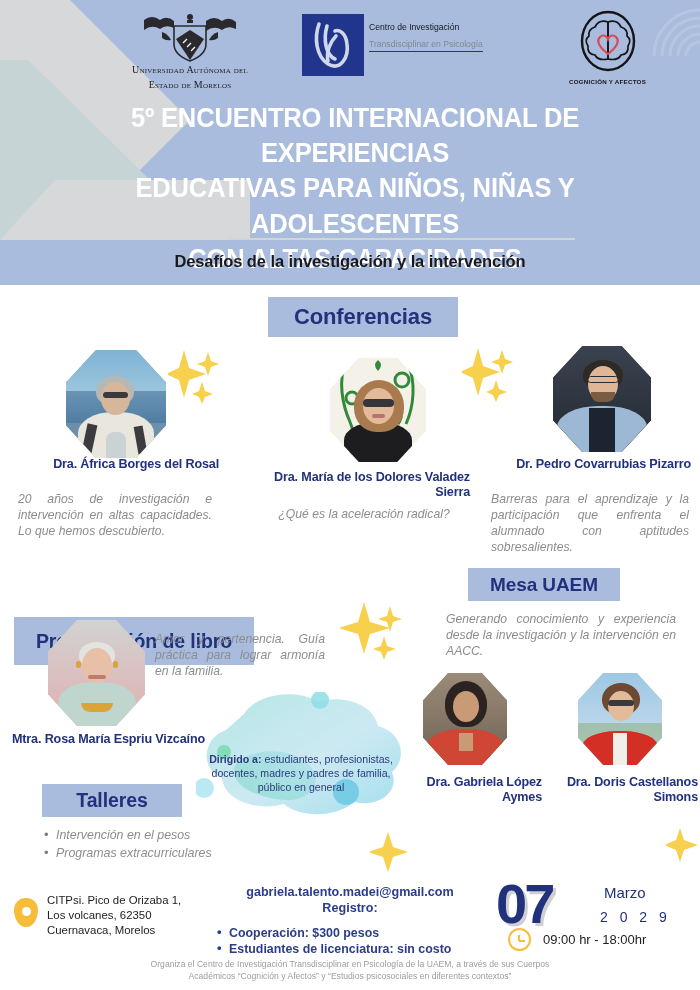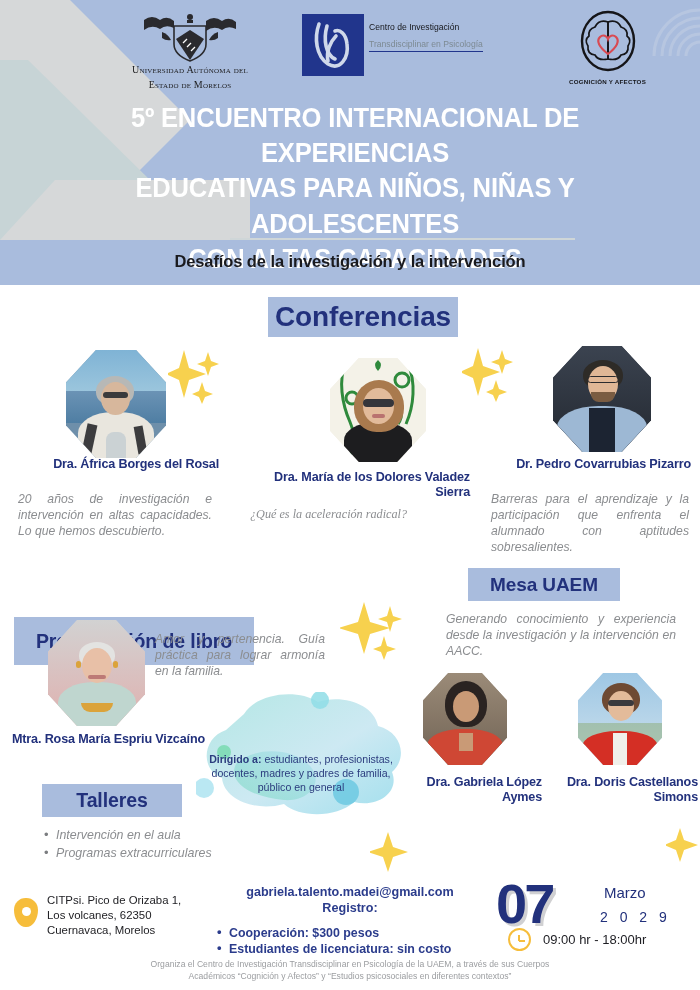--- a/index.html
+++ b/index.html
@@ -123,21 +123,21 @@
 
   
   .pill {
     position: absolute;
     background: #a9bcdd;
     color: #22317c;
     font-weight: 700;
     display: flex; align-items: center; justify-content: center;
     letter-spacing: -0.1px;
   }
-  #pill-conferencias { left: 268px; top: 297px; width: 190px; height: 40px; font-size: 28px; }
+  #pill-conferencias { left: 268px; top: 297px; width: 190px; height: 40px; font-size: 22px; }
   #pill-libro        { left: 14px;  top: 572px; width: 240px; height: 48px; font-size: 19.5px; margin-top: 45px; }
   #pill-mesa         { left: 468px; top: 568px; width: 152px; height: 33px; font-size: 19px; }
   #pill-talleres     { left: 42px;  top: 784px; width: 140px; height: 33px; font-size: 19.5px; }
 
   
   .octo {
     position: absolute;
     clip-path: polygon(30% 0%, 70% 0%, 100% 30%, 100% 70%, 70% 100%, 30% 100%, 0% 70%, 0% 30%);
     overflow: hidden;
   }
@@ -150,21 +150,21 @@
   .sp-name {
     position: absolute; text-align: right;
     color: #22317c; font-weight: 700; font-size: 12.6px;
     line-height: 1.22; letter-spacing: -0.15px;
   }
   .sp-desc {
     position: absolute;
     color: #8b8d90; font-style: italic; font-size: 12.2px;
     line-height: 1.3; text-align: justify;
   }
-  .sp-desc.ctr { text-align: left; font-family: Liberation Serif, serif; }
+  .sp-desc.ctr { text-align: center; }
 
   
   .spark { position: absolute; }
 
   
   .blob-wrap { position: absolute; left: 196px; top: 692px; width: 220px; height: 140px; }
   .blob-text {
     position: absolute; left: 206px; top: 744px; width: 190px;
     text-align: center; font-size: 10.6px; color: #2b3c7e; line-height: 1.34; margin-top: 8px;
   }
@@ -476,21 +476,21 @@
     <path d="M18 2 L23 17 L38 22 L23 27 L18 42 L13 27 L-2 22 L13 17 Z" fill="#f7d14e"></path>
   </svg>
 
   <svg class="spark" style="left:666px; top:826px;" width="36" height="38" viewBox="0 0 36 38">
     <path d="M14 2 L18 14 L32 19 L18 24 L14 36 L10 24 L-2 19 L10 14 Z" fill="#f7d14e"></path>
   </svg>
 
   <div class="pill" id="pill-talleres">Talleres</div>
 
   <ul class="talleres-list">
-    <li>Intervención en el aula</li>
+    <li>Intervención en el pesos</li>
     <li>Programas extracurriculares</li>
   </ul>
 
   <div class="reg-block">
     <div>gabriela.talento.madei@gmail.com</div>
     <div>Registro:</div>
   </div>
 
   <ul class="reg-list">
     <li>Cooperación: $300 pesos</li>

